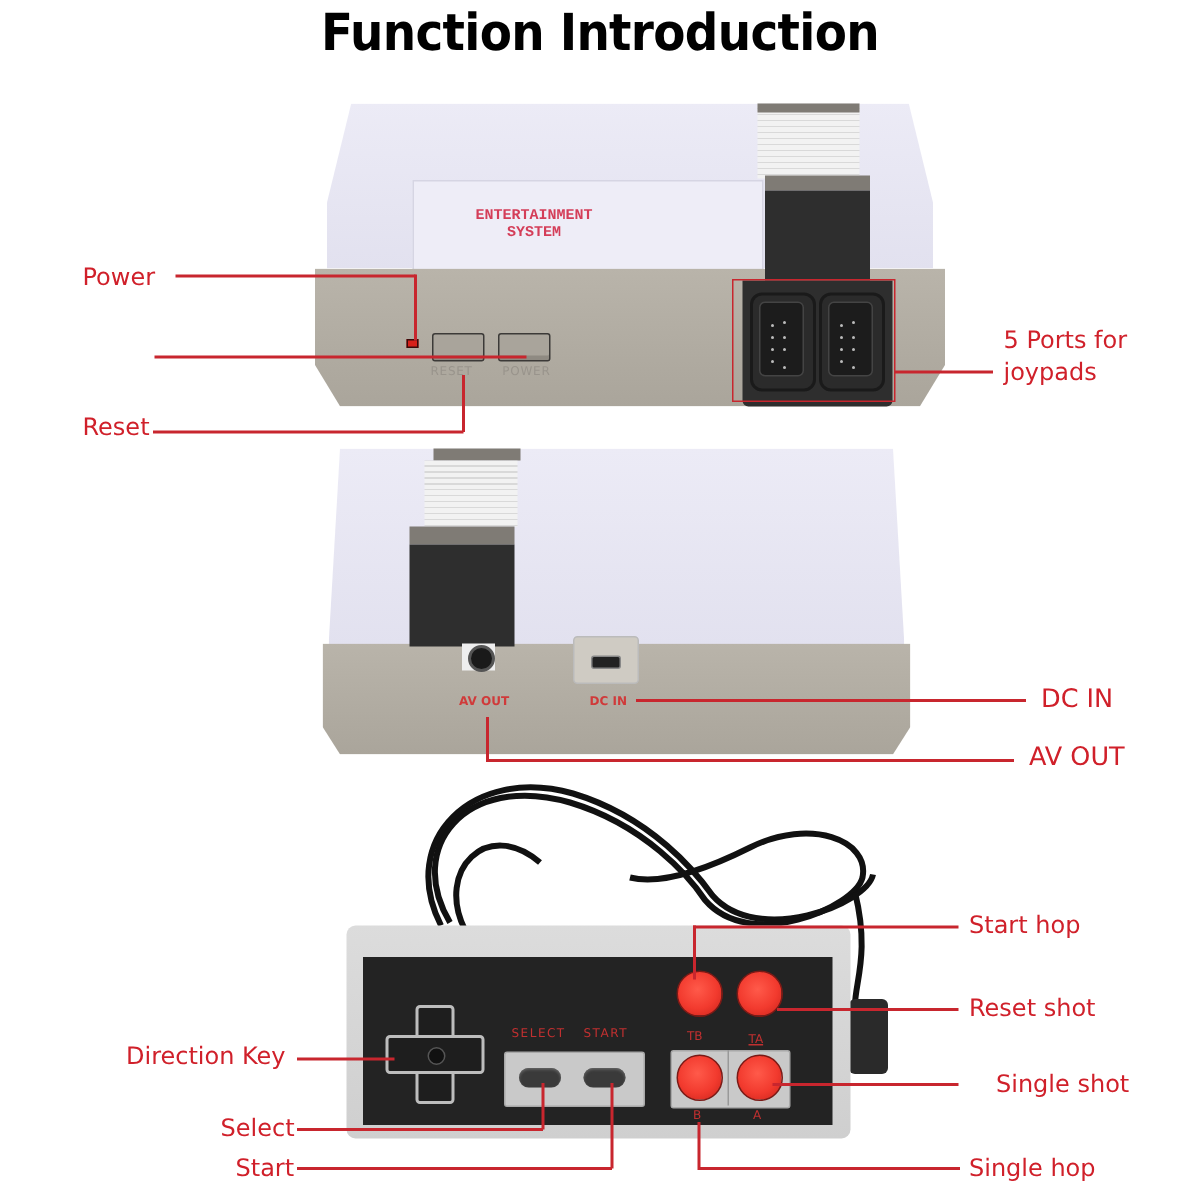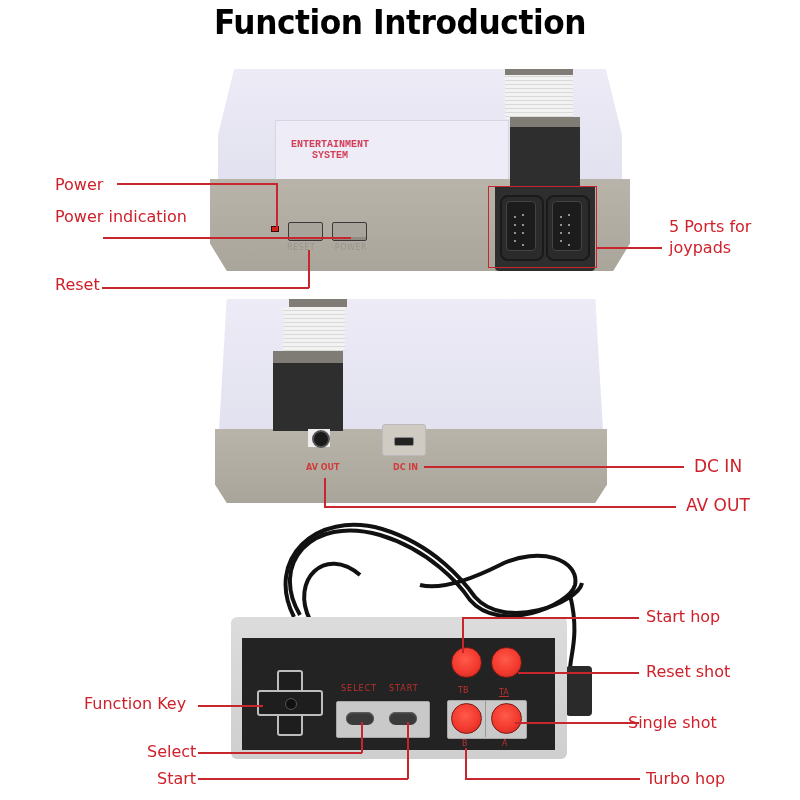--- a/index.html
+++ b/index.html
@@ -13,21 +13,21 @@
   .vline { width: 1.5px; }
   .box { border: 1.5px solid #c8262e; position: absolute; }
 
   
   .lav { background: linear-gradient(180deg, #ecebf6 0%, #e2e1ef 100%); }
   .gray { background: linear-gradient(180deg, #b9b4aa 0%, #aaa59b 100%); }
   .ridges { background: repeating-linear-gradient(180deg, #f2f2f2 0px, #f2f2f2 3px, #d9d9d9 3px, #d9d9d9 4px); }
   .dark { background: #2e2e2e; }
   .darkgray { background: #7f7b75; }
 
-  .print { color: #d43d58; font-family: "Liberation Mono", monospace; font-size: 10px; font-weight: bold; line-height: 11px; text-align: center; }
+  .print { color: #d43d58; font-family: "Liberation Mono", monospace; font-size: 10px; font-weight: bold; line-height: 11px; text-align: center; margin-left: 26px; }
   .smallprint { color: #d03a3a; font-family: "DejaVu Sans", sans-serif; font-size: 8px; font-weight: bold; }
 
   .btn-sq { background: #a9a49b; border: 1.5px solid #3c3a38; border-radius: 2px; box-shadow: inset 0 -3px 0 #8f8a82; }
   .port { background: #2b2b2b; border-radius: 8px; border: 2px solid #1a1a1a; }
   .port-inner { background: #1c1c1c; border: 1.5px solid #444; border-radius: 4px; position: absolute; }
   .pin { width: 2px; height: 2px; background: #bbb; position: absolute; border-radius: 1px; }
 
   
   .ctrl-body { background: linear-gradient(180deg, #dcdcdc, #cfcfcf); border-radius: 6px; }
   .ctrl-face { background: #232323; }
@@ -91,21 +91,20 @@
 <div class="abs pin" style="left:560px;top:240px"></div>
 <div class="abs pin" style="left:568px;top:244px"></div>
 
 <div class="box" style="left:488px; top:186px; width:107px; height:80px;"></div>
 
 <div class="abs label" style="left:55px; top:174px;">Power</div>
 <div class="line hline" style="left:117px; top:183px; width:160px;"></div>
 <div class="line vline" style="left:276px; top:183px; height:44px;"></div>
 
 <div class="abs label" style="left:55px; top:206px;">
-  <div>Power indication</div>
 </div>
 <div class="line hline" style="left:103px; top:237px; width:248px;"></div>
 
 <div class="abs label" style="left:55px; top:274px;">Reset</div>
 <div class="line hline" style="left:102px; top:287px; width:207px;"></div>
 <div class="line vline" style="left:308px; top:250px; height:38px;"></div>
 
 <div class="line hline" style="left:596px; top:247px; width:66px;"></div>
 <div class="abs label" style="left:669px; top:216px;">
   <div>5 Ports for</div>
@@ -171,36 +170,36 @@
 <div class="abs rb" style="left:451px; top:647px; width:29px; height:29px;"></div>
 <div class="abs rb" style="left:491px; top:647px; width:29px; height:29px;"></div>
 <div class="abs rb" style="left:451px; top:703px; width:29px; height:29px;"></div>
 <div class="abs rb" style="left:491px; top:703px; width:29px; height:29px;"></div>
 
 <div class="abs smallprint" style="left:458px; top:686px; font-weight:normal; color:#c03030;">TB</div>
 <div class="abs smallprint" style="left:499px; top:688px; font-weight:normal; color:#c03030;text-decoration:underline;">TA</div>
 <div class="abs smallprint" style="left:462px; top:739px; font-weight:normal; color:#c03030;">B</div>
 <div class="abs smallprint" style="left:502px; top:739px; font-weight:normal; color:#c03030;">A</div>
 
-<div class="abs label" style="left:84px; top:693px;">Function Key</div>
+<div class="abs label" style="left:84px; top:693px;">Direction Key</div>
 <div class="line hline" style="left:198px; top:705px; width:65px;"></div>
 
 <div class="abs label" style="left:147px; top:741px;">Select</div>
 <div class="line hline" style="left:198px; top:752px; width:164px;"></div>
 <div class="line vline" style="left:361px; top:722px; height:31px;"></div>
 
 <div class="abs label" style="left:157px; top:768px;">Start</div>
 <div class="line hline" style="left:198px; top:778px; width:210px;"></div>
 <div class="line vline" style="left:407px; top:722px; height:57px;"></div>
 
 <div class="line vline" style="left:462px; top:617px; height:36px;"></div>
 <div class="line hline" style="left:462px; top:617px; width:177px;"></div>
 <div class="abs label" style="left:646px; top:606px;">Start hop</div>
 
 <div class="line hline" style="left:518px; top:672px; width:121px;"></div>
 <div class="abs label" style="left:646px; top:661px;">Reset shot</div>
 
 <div class="line hline" style="left:515px; top:722px; width:124px;"></div>
-<div class="abs label" style="left:628px; top:712px;text-align:right;">Single shot</div>
+<div class="abs label" style="left:664px; top:712px;text-align:right;">Single shot</div>
 
 <div class="line vline" style="left:465px; top:748px; height:30px;"></div>
 <div class="line hline" style="left:465px; top:778px; width:175px;"></div>
-<div class="abs label" style="left:646px; top:768px;">Turbo hop</div>
+<div class="abs label" style="left:646px; top:768px;">Single hop</div>
 
 </body></html>

